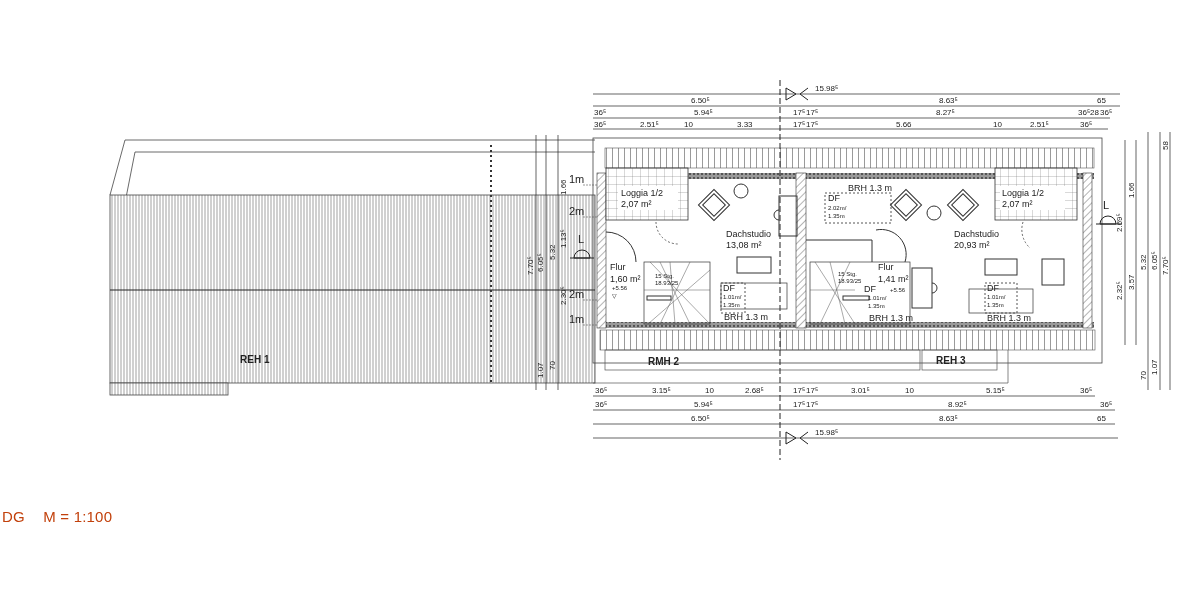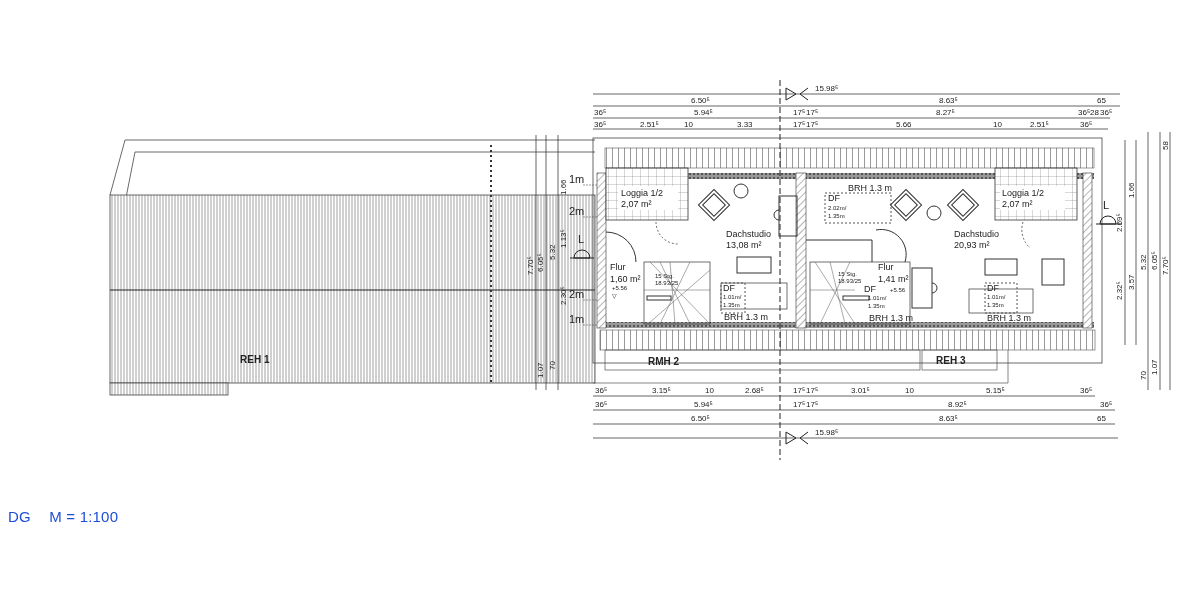--- a/index.html
+++ b/index.html
@@ -3,21 +3,21 @@
 <meta charset="utf-8">
 <style>
   html,body{margin:0;padding:0;background:#fff;}
   body{width:1200px;height:600px;position:relative;overflow:hidden;font-family:"Liberation Sans",sans-serif;color:#222;}
   svg{position:absolute;left:0;top:0;}
   .t{font-family:"Liberation Sans",sans-serif;fill:#222;}
   .dim{font-size:8px;}
   .room{font-size:9px;}
   .small{font-size:6px;}
   .lbl{font-size:10px;font-weight:bold;}
-  .caption{position:absolute;left:8px;top:508px;font-size:15px;color:#1d4ed8;letter-spacing:0.2px;}
+  .caption{position:absolute;left:2px;top:508px;font-size:15px;color:#c2410c;letter-spacing:0.2px;}
   .caption span{margin-right:14px;}
 </style>
 </head>
 <body>
 
 <svg width="1200" height="600" viewBox="0 0 1200 600">
   <defs>
     <pattern id="vlines" width="3" height="10" patternUnits="userSpaceOnUse">
       <rect width="3" height="10" fill="#fff"></rect>
       <line x1="1" y1="0" x2="1" y2="10" stroke="#777" stroke-width="0.7"></line>

